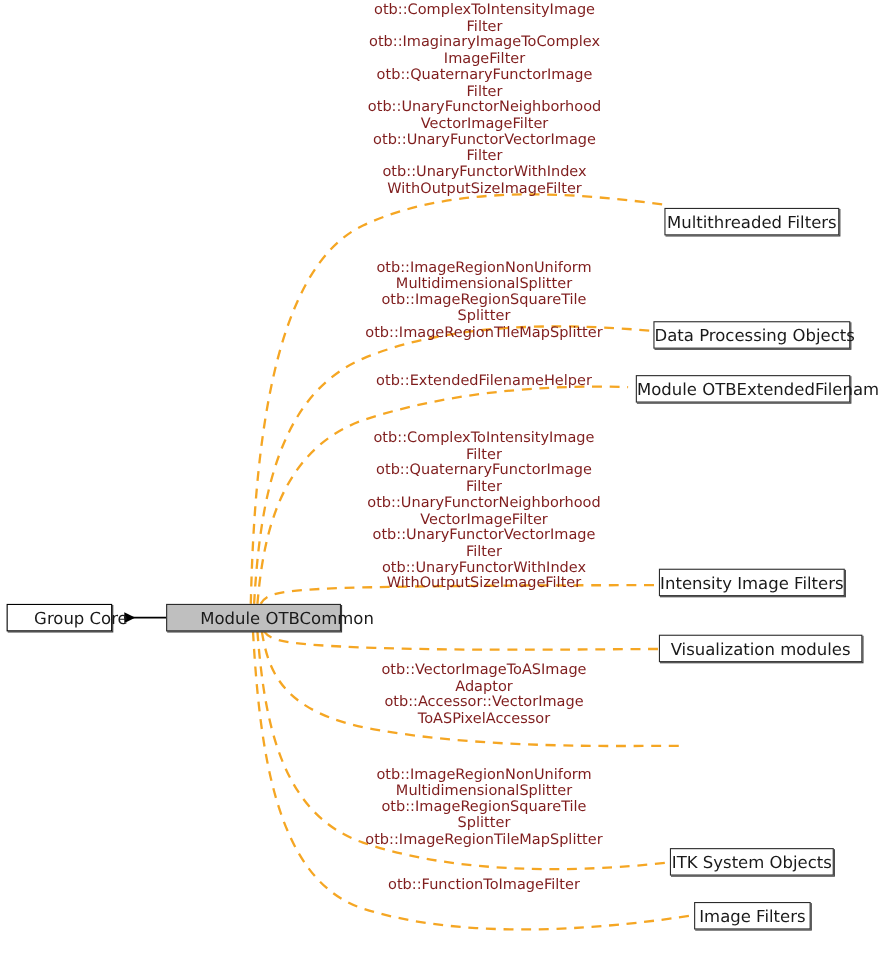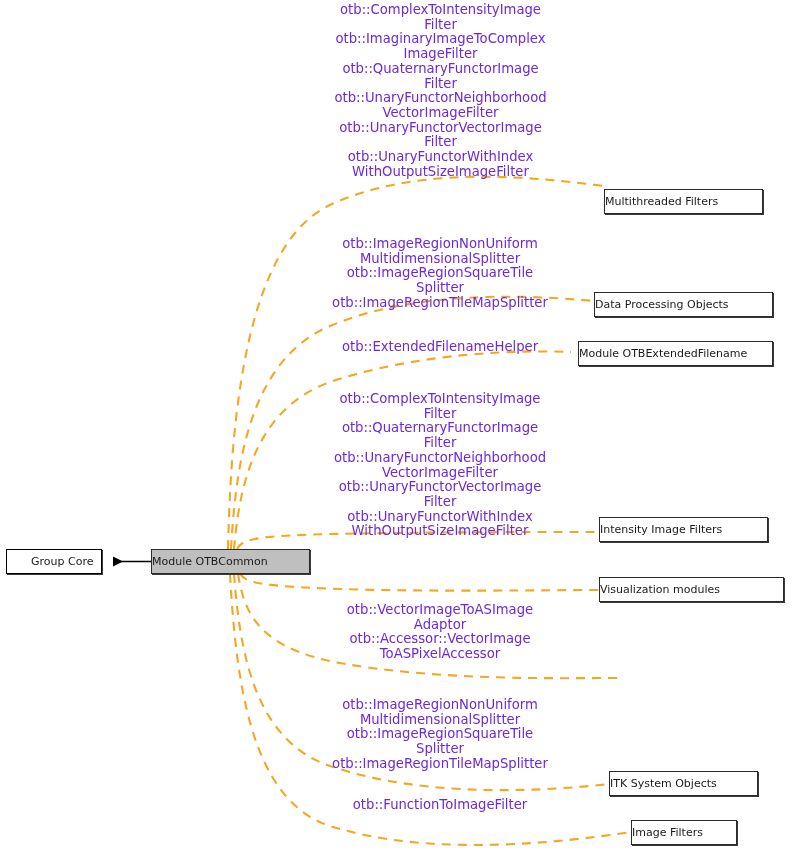--- a/index.html
+++ b/index.html
@@ -24,41 +24,42 @@
     top: 0;
     width: 800px;
     height: 866px;
     pointer-events: none;
   }
   .node {
     position: absolute;
     box-sizing: border-box;
     border: 1px solid #2b2b2b;
     background: #ffffff;
-    font-size: 11px;
+    font-size: 15px;
     line-height: 24px;
+    text-align: center;
     white-space: nowrap;
     color: #1a1a1a;
     box-shadow: 1px 1px 0 0 #3a3a3a;
   }
   .node.root {
     background: #bfbfbf;
     border: 1px solid #2b2b2b;
   }
   .node.group {
     background: #ffffff;
     border: 1px solid #000000;
     padding-left: 24px;
   }
   .edge-label {
     position: absolute;
     font-size: 13.2px;
     line-height: 14.7px;
     text-align: center;
-    color: #6d28d9;
+    color: #7f1d1d;
     white-space: pre-line;
   }
 </style>
 </head>
 <body>
 
 <div id="canvas">
 
   <svg id="edges" viewBox="0 0 800 866" width="800" height="866" xmlns="http://www.w3.org/2000/svg">
     <defs>
@@ -124,21 +125,21 @@
   <div class="edge-label" style="left:330px; top:698px; width:220px;">otb::ImageRegionNonUniform
 MultidimensionalSplitter
 otb::ImageRegionSquareTile
 Splitter
 otb::ImageRegionTileMapSplitter</div>
 
   <div class="edge-label" style="left:338px; top:798px; width:204px;">otb::FunctionToImageFilter</div>
 
   <div class="node group" style="left:6px; top:549px; width:96px; height:25px;">Group Core</div>
 
-  <div class="node root" style="left:151px; top:549px; width:159px; height:25px;">Module OTBCommon</div>
+  <div class="node root" style="left:151px; top:549px; width:159px; height:25px;padding-left:30px;">Module OTBCommon</div>
 
   <div class="node" style="left:604px; top:189px; width:159px; height:25px;">Multithreaded Filters</div>
 
   <div class="node" style="left:594px; top:292px; width:179px; height:25px;">Data Processing Objects</div>
 
   <div class="node" style="left:578px; top:341px; width:195px; height:25px;">Module OTBExtendedFilename</div>
 
   <div class="node" style="left:599px; top:517px; width:169px; height:25px;">Intensity Image Filters</div>
 
   <div class="node" style="left:599px; top:577px; width:185px; height:25px;">Visualization modules</div>

